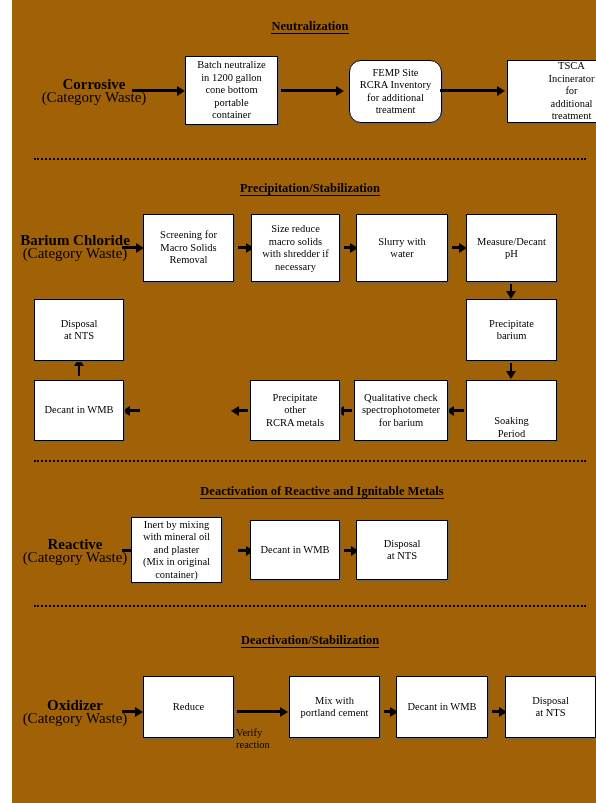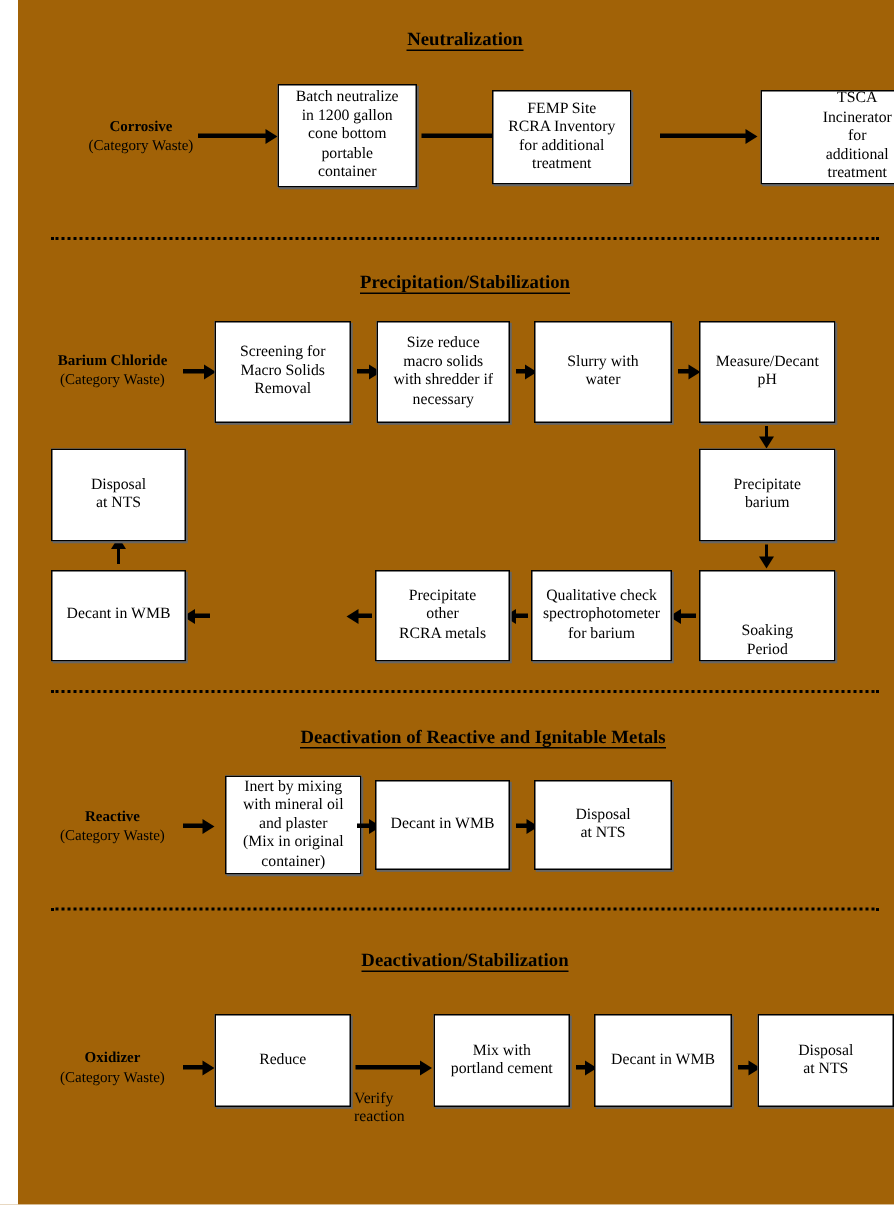--- a/index.html
+++ b/index.html
@@ -52,21 +52,21 @@
     box-shadow: 1.2px 1.2px 0 0 #666;
   }
   .box-text {
     display: block;
     padding: 0 2px;
     white-space: pre-line;
   }
   .waste-label {
     position: absolute;
     text-align: center;
-    font-size: 10px;
+    font-size: 15px;
     line-height: 13px;
   }
   .waste-label .wl-name {
     display: block;
     font-weight: bold;
   }
   .waste-label .wl-sub {
     display: block;
   }
   
@@ -143,21 +143,21 @@
   <div class="box" style="left:173px; top:56px; width:93px; height:69px;">
     <span class="box-text">Batch neutralize
 in 1200 gallon
 cone bottom
 portable
 container</span>
   </div>
 
   <div class="arrow-h" style="left:269px; top:89px; width:56px;"></div>
 
-  <div class="box" style="left:316px; top:60px; width:93px; height:63px;">
+  <div class="box" style="left:337px; top:60px; width:93px; height:63px;border-radius:12px;">
     <span class="box-text">FEMP Site
 RCRA Inventory
 for additional
 treatment</span>
   </div>
 
   <div class="arrow-h" style="left:428px; top:89px; width:58px;"></div>
 
   <div class="box" style="left:495px; top:60px; width:91px; height:63px;padding-left:38px;">
     <span class="box-text">TSCA
@@ -260,21 +260,21 @@
     <span>Deactivation of Reactive and Ignitable Metals</span>
   </div>
 
   <div class="waste-label" style="left:2px; top:538px; width:122px;">
     <span class="wl-name">Reactive</span>
     <span class="wl-sub">(Category Waste)</span>
   </div>
 
   <div class="arrow-h" style="left:110px; top:549px; width:14px;"></div>
 
-  <div class="box" style="left:138px; top:517px; width:91px; height:66px;">
+  <div class="box" style="left:119px; top:517px; width:91px; height:66px;">
     <span class="box-text">Inert by mixing
 with mineral oil
 and plaster
 (Mix in original
 container)</span>
   </div>
 
   <div class="arrow-h" style="left:226px; top:549px; width:9px;"></div>
 
   <div class="box" style="left:238px; top:520px; width:90px; height:60px;">

